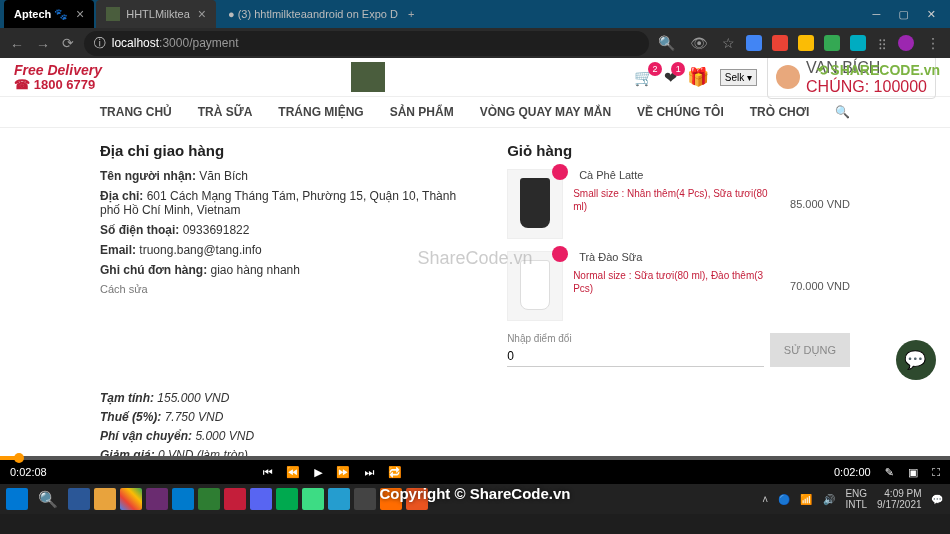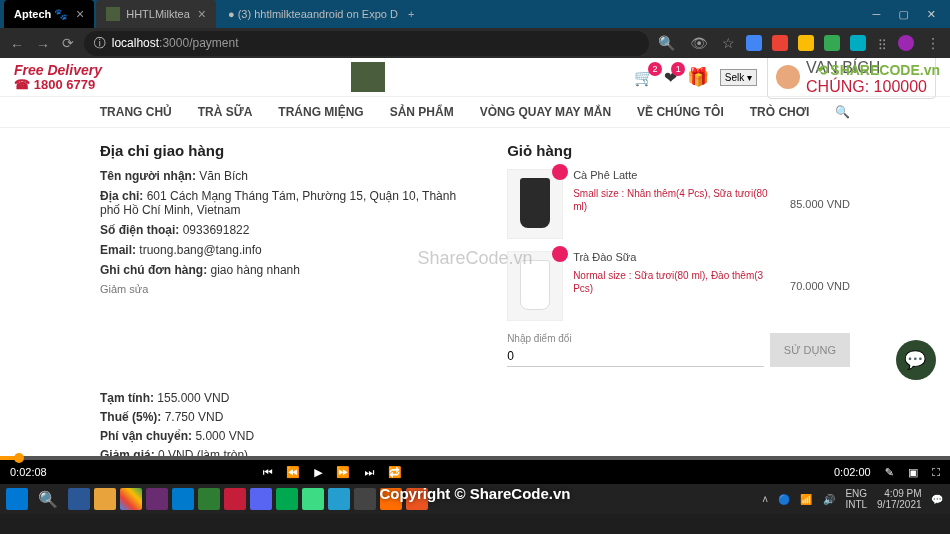--- a/index.html
+++ b/index.html
@@ -44,29 +44,29 @@
     .content { display: flex; padding: 14px 100px 0 100px; gap: 30px; font-size: 12px; color: #333; }
     .left-col { flex: 1.1; }
     .right-col { flex: 1; }
     
     .section-title { font-size: 15px; font-weight: bold; margin-bottom: 10px; color: #222; }
     .field-row { margin-bottom: 6px; font-size: 12px; }
     .field-label { font-weight: bold; }
     .edit-link { font-size: 11px; color: #777; margin-top: 4px; cursor: pointer; }
     
     .totals { margin-top: 96px; font-size: 12px; }
-    .totals div { margin-bottom: 5px; }
+    .totals div { margin-bottom: 5px; font-style: italic; }
     
     .cart-item { display: flex; gap: 10px; margin-bottom: 12px; }
     .cart-img { width: 56px; height: 70px; background: #f5f5f5; position: relative; border: 1px solid #eee; }
     .cart-img::after { content: ''; position: absolute; top: -6px; right: -6px; width: 16px; height: 16px; background: #e91e63; border-radius: 50%; }
     .cup-dark { position: absolute; left: 12px; top: 8px; width: 30px; height: 50px; background: #2a2a2a; border-radius: 3px 3px 8px 8px; }
     .cup-light { position: absolute; left: 12px; top: 8px; width: 30px; height: 50px; background: #fff; border: 1px solid #ddd; border-radius: 3px 3px 8px 8px; }
     .cart-info { flex: 1; font-size: 11px; }
-    .cart-name { color: #444; margin-bottom: 6px; }
+    .cart-name { color: #444; margin-bottom: 6px; margin-left: 6px; }
     .cart-desc { color: #c41e3a; font-size: 10px; line-height: 1.3; }
     .cart-price { font-size: 11px; color: #555; white-space: nowrap; align-self: center; }
     
     .points-row { display: flex; gap: 6px; margin-top: 8px; }
     .points-input { flex: 1; }
     .points-label { font-size: 10px; color: #888; margin-bottom: 2px; display: block; }
     .points-field { width: 100%; border: none; border-bottom: 1px solid #ccc; padding: 3px 0; font-size: 12px; outline: none; }
     .apply-btn { background: #ddd; color: #888; border: none; padding: 8px 14px; font-size: 11px; cursor: pointer; }
     
     
@@ -178,21 +178,21 @@
   </div>
 
   <div class="content">
     <div class="left-col">
       <div class="section-title">Địa chỉ giao hàng</div>
       <div class="field-row"><span class="field-label">Tên người nhận:</span> <span>Văn Bích</span></div>
       <div class="field-row"><span class="field-label">Địa chỉ:</span> <span>601 Cách Mạng Tháng Tám, Phường 15, Quận 10, Thành phố Hồ Chí Minh, Vietnam</span></div>
       <div class="field-row"><span class="field-label">Số điện thoại:</span> <span>0933691822</span></div>
       <div class="field-row"><span class="field-label">Email:</span> <span>truong.bang@tang.info</span></div>
       <div class="field-row"><span class="field-label">Ghi chú đơn hàng:</span> <span>giao hàng nhanh</span></div>
-      <div class="edit-link">Giảm sửa</div>
+      <div class="edit-link">Cách sửa</div>
 
       <div class="totals">
         <div><span class="field-label">Tạm tính:</span> <span>155.000 VND</span></div>
         <div><span class="field-label">Thuế (5%):</span> <span>7.750 VND</span></div>
         <div><span class="field-label">Phí vận chuyển:</span> <span>5.000 VND</span></div>
         <div><span class="field-label">Giảm giá:</span> <span>0 VND (làm tròn)</span></div>
 
       </div>
     </div>
 

